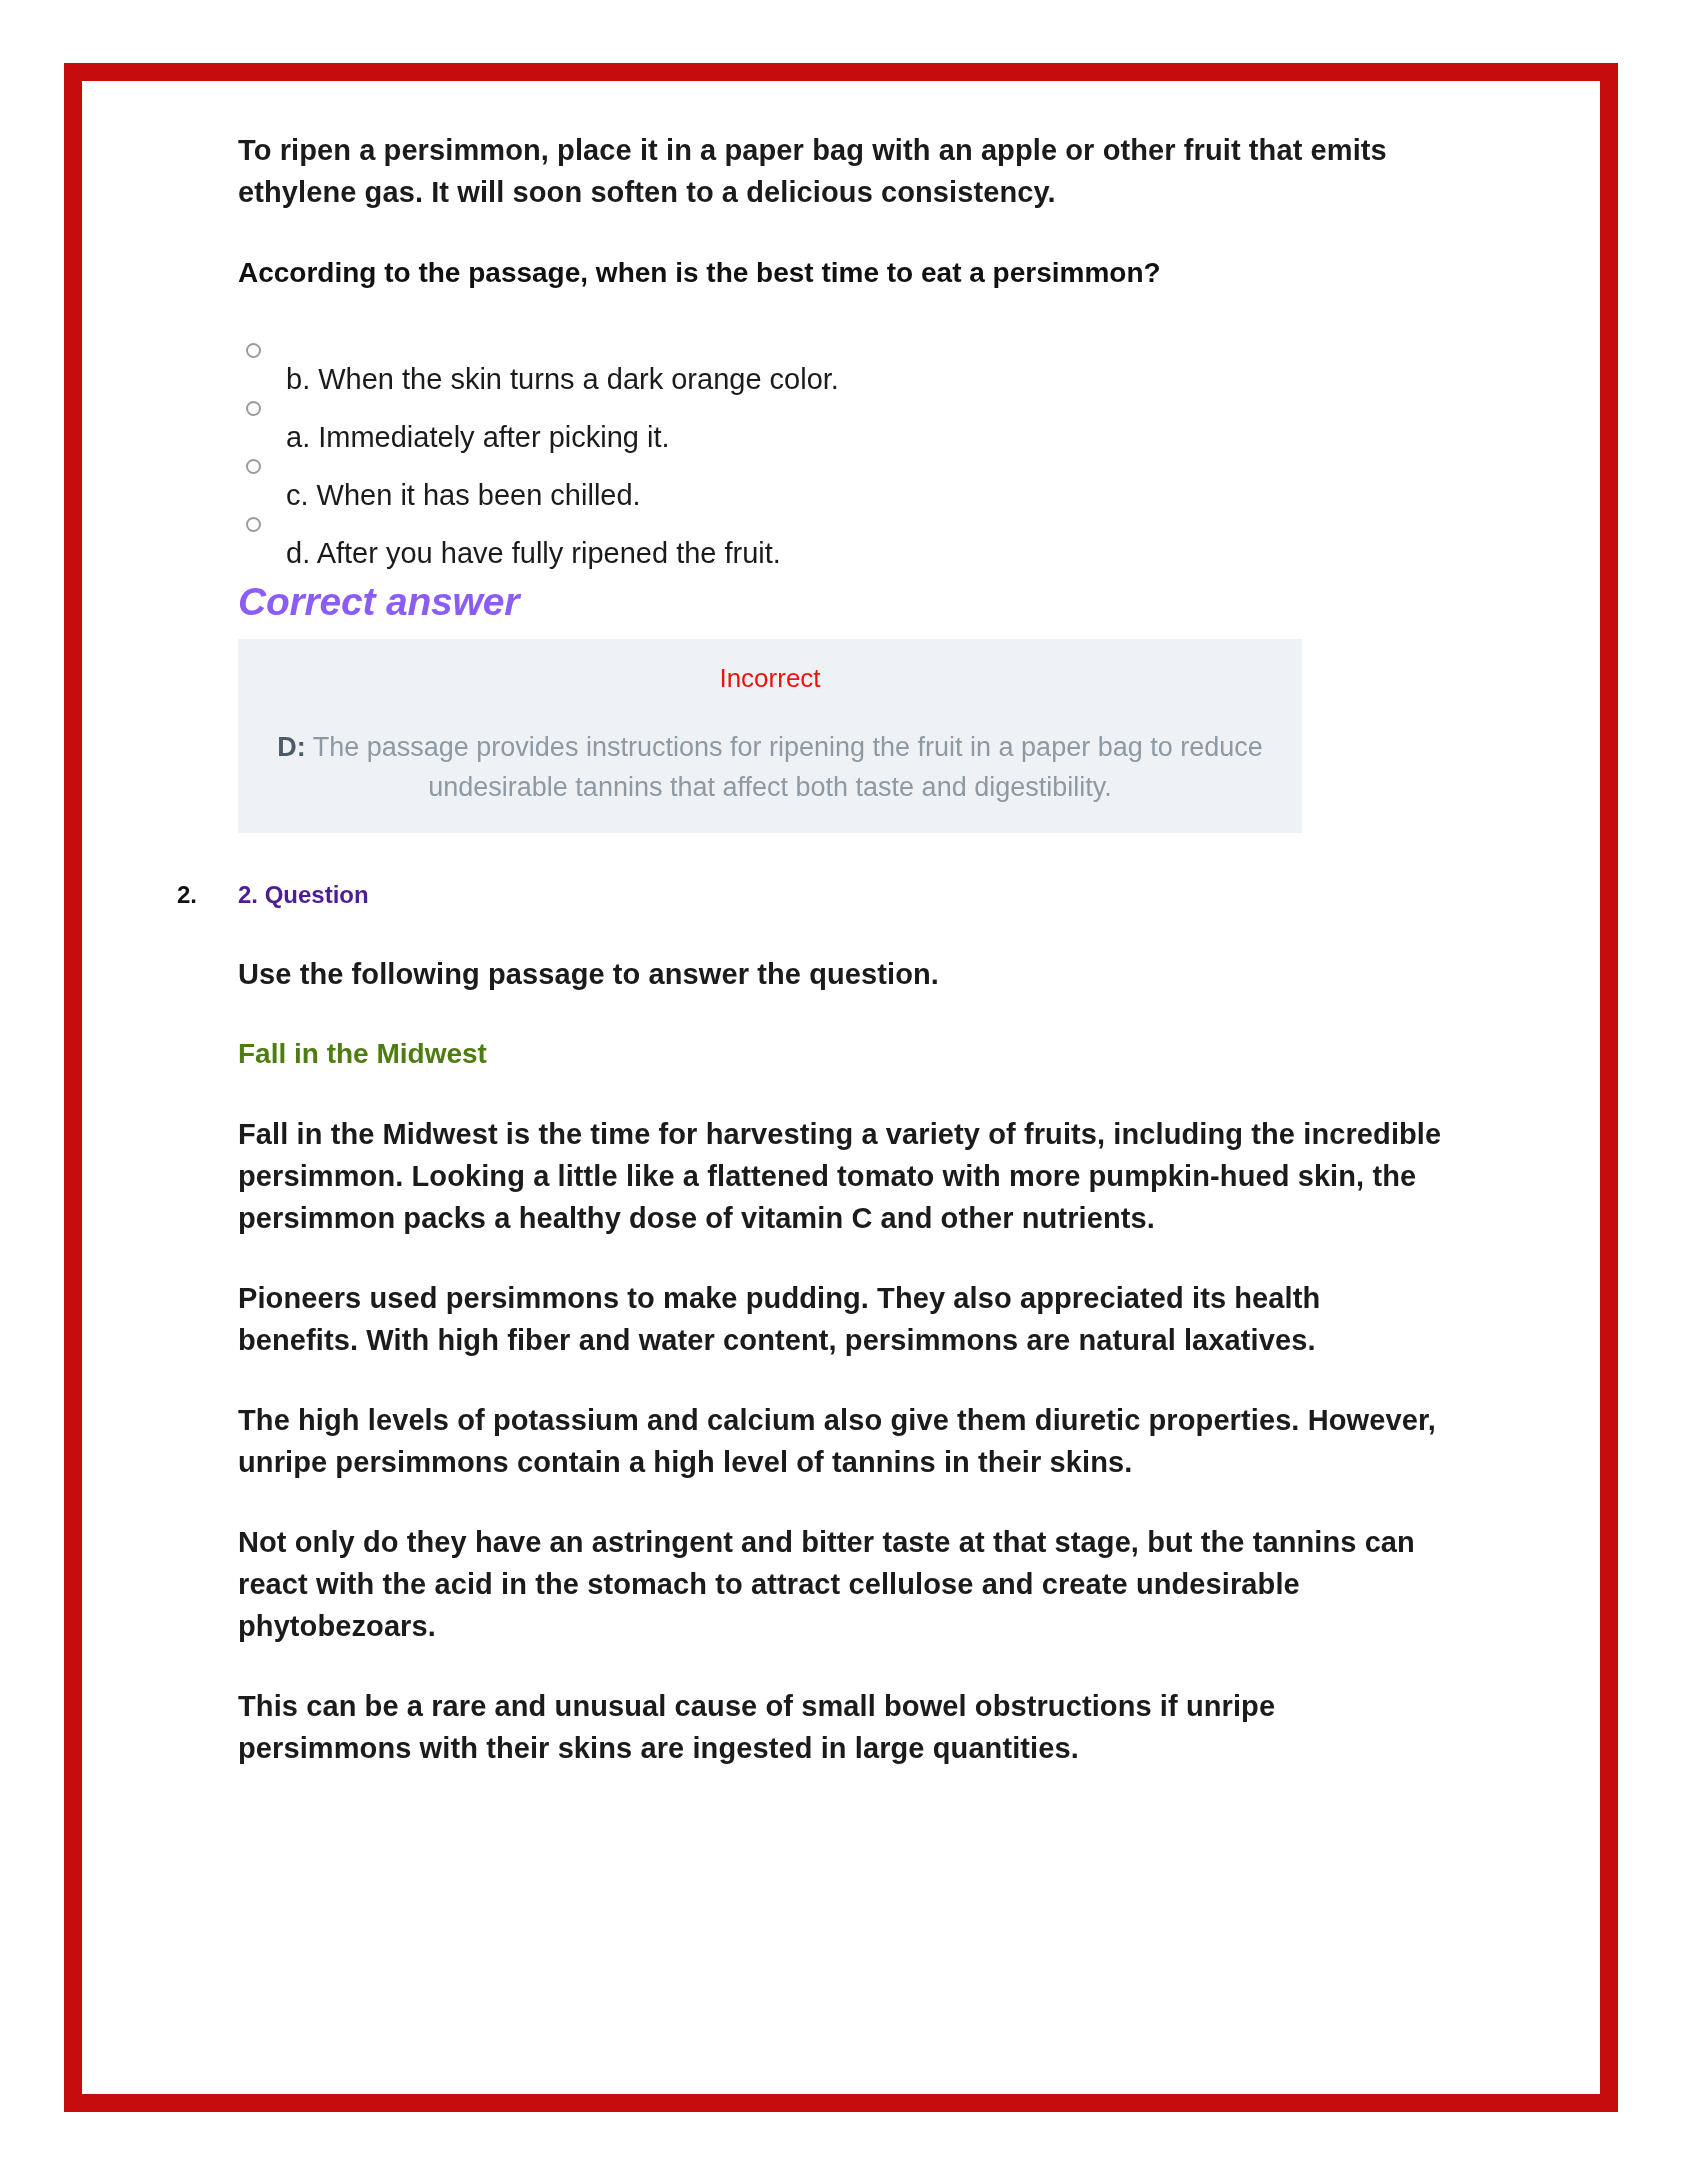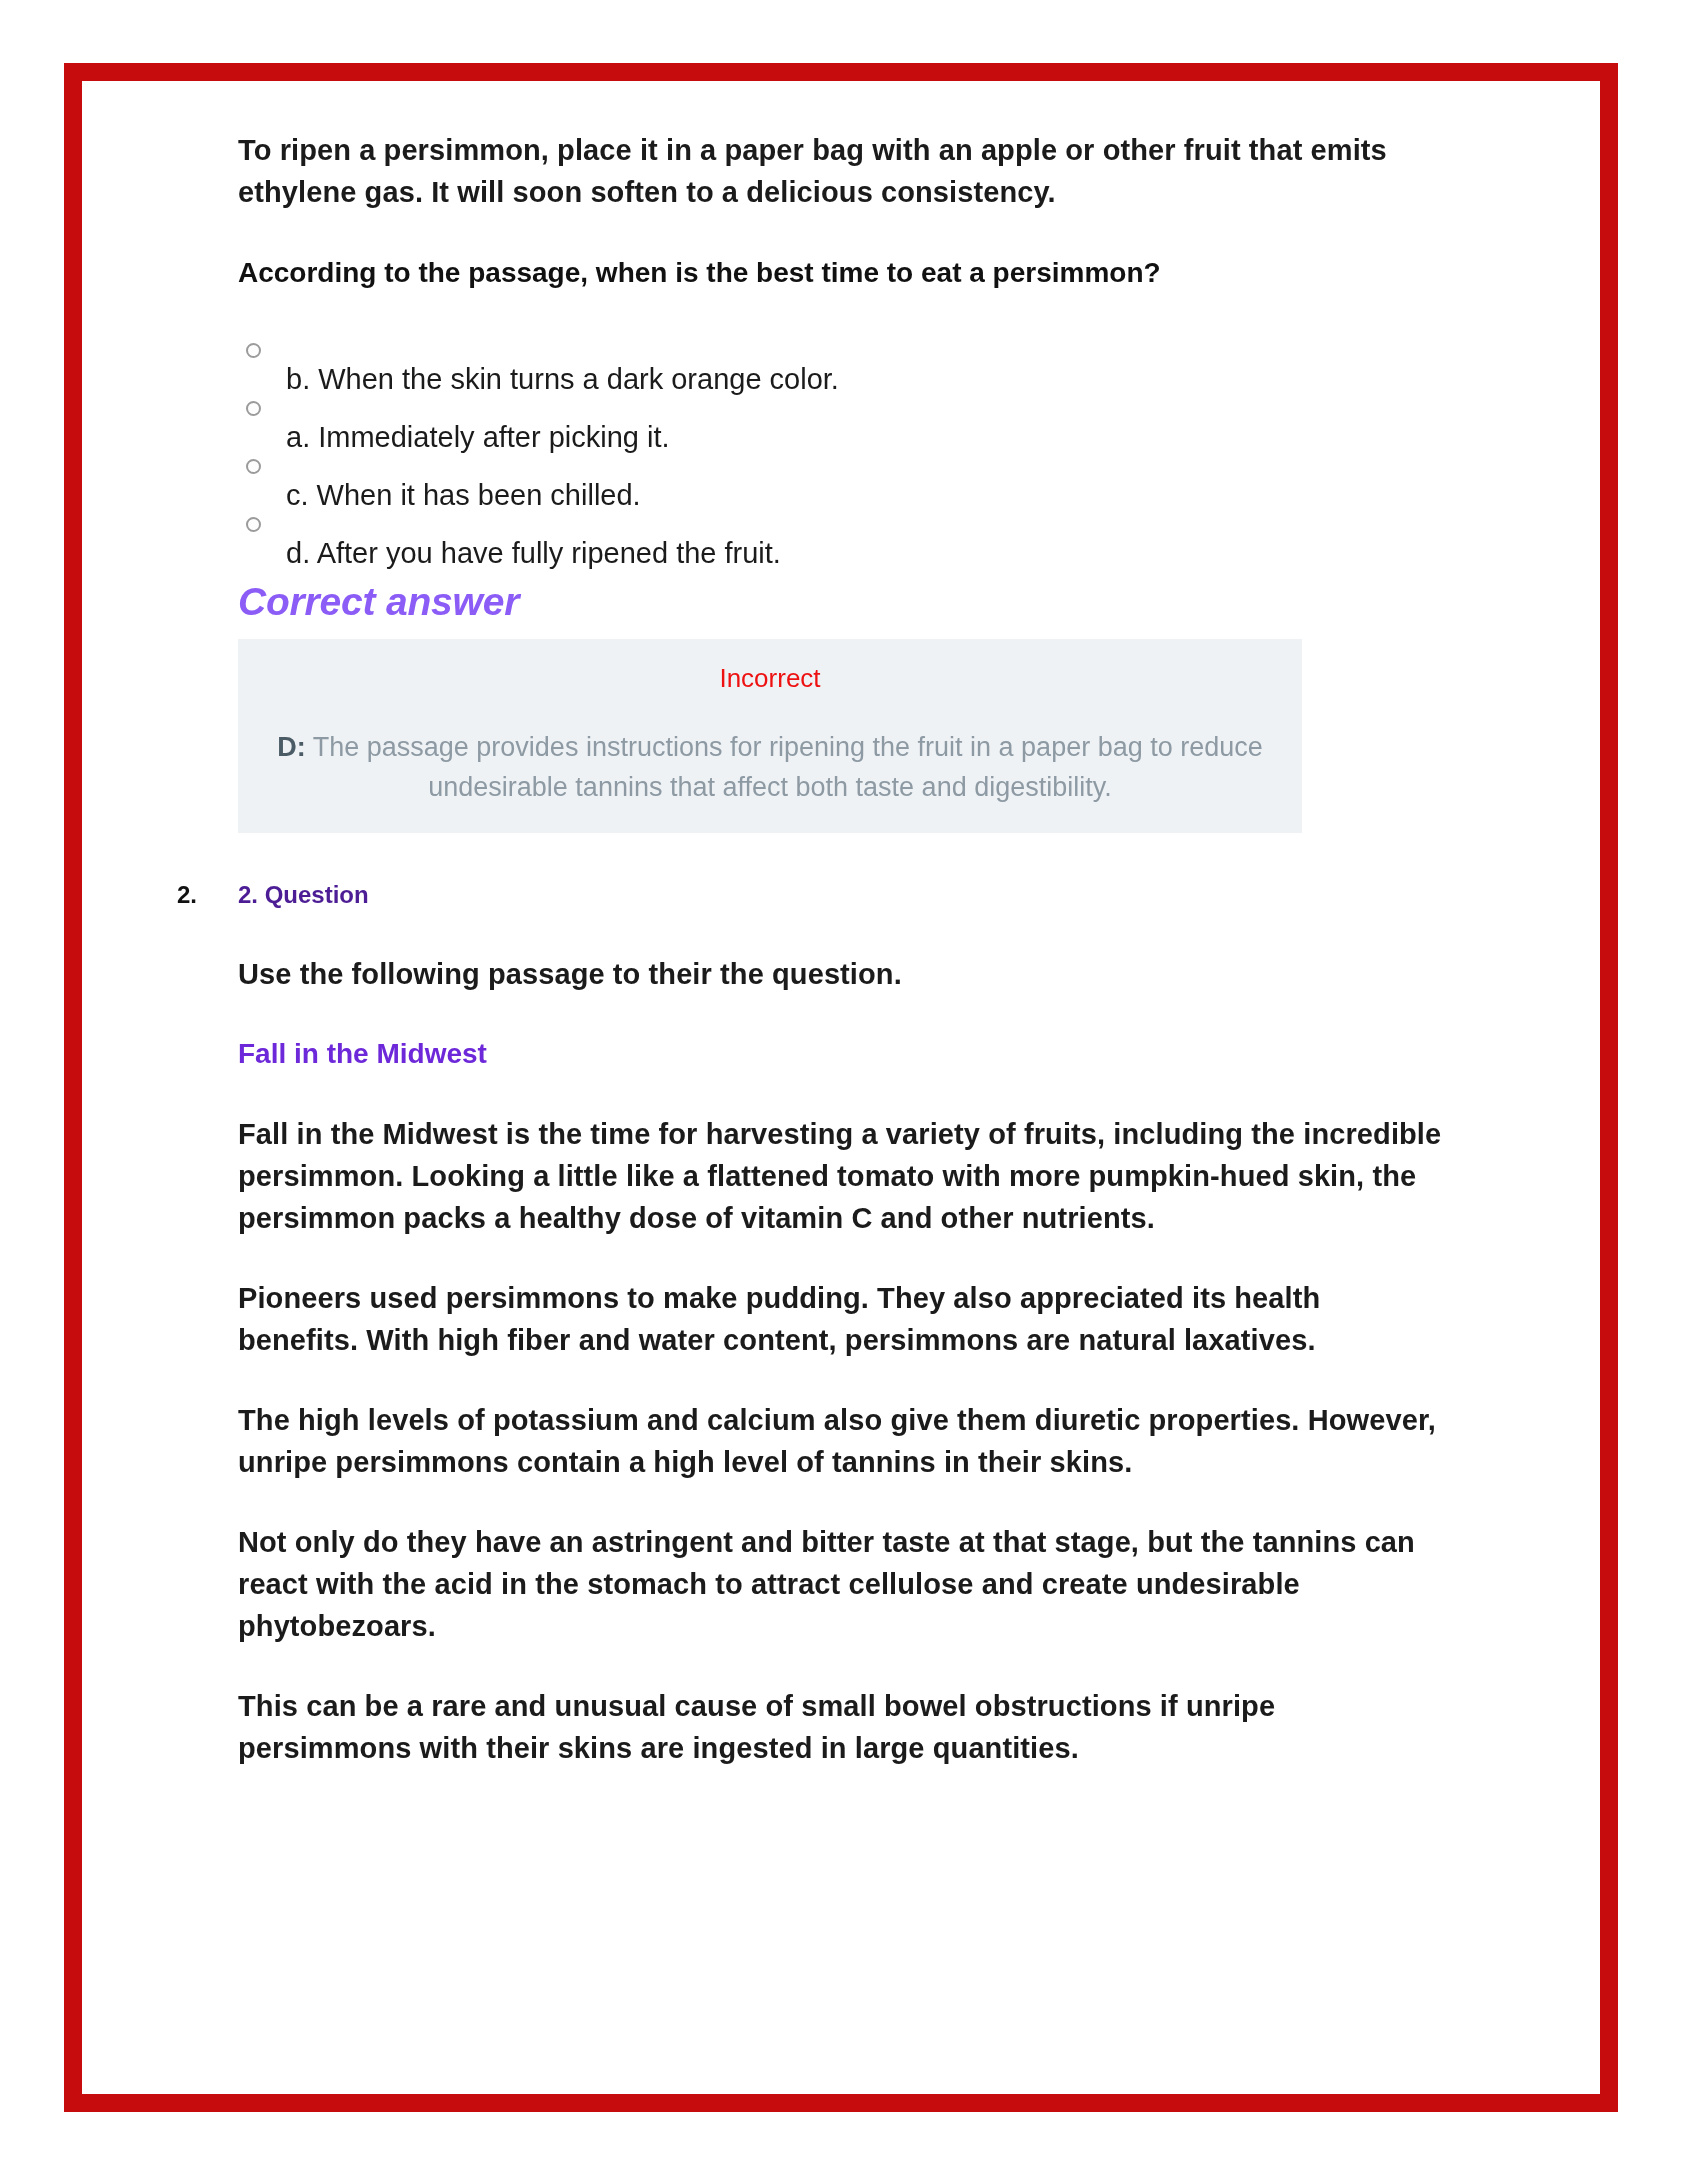--- a/index.html
+++ b/index.html
@@ -155,21 +155,21 @@
     line-height: 32px;
     font-weight: 700;
     color: #4c1d95;
     margin: 0;
   }
 
   .passage-heading {
     font-size: 28px;
     line-height: 38px;
     font-weight: 700;
-    color: #6d28d9;
+    color: #4d7c0f;
     margin: 40px 0 40px 0;
   }
 
   .spacer-lg { height: 42px; }
 </style>
 </head>
 <body>
 
 <div class="page-sheet">
 
@@ -215,21 +215,21 @@
       </div>
     </div>
 
     <div class="question-item">
       <span class="question-number">2.</span>
       <div class="question-title">2. Question</div>
     </div>
 
     <div class="spacer-lg"></div>
 
-    <p class="body-text tight">Use the following passage to their the question.</p>
+    <p class="body-text tight">Use the following passage to answer the question.</p>
 
     <div class="passage-heading">Fall in the Midwest</div>
 
     <p class="body-text">Fall in the Midwest is the time for harvesting a variety of fruits, including the incredible persimmon. Looking a little like a flattened tomato with more pumpkin-hued skin, the persimmon packs a healthy dose of vitamin C and other nutrients.</p>
 
     <p class="body-text">Pioneers used persimmons to make pudding. They also appreciated its health benefits. With high fiber and water content, persimmons are natural laxatives.</p>
 
     <p class="body-text">The high levels of potassium and calcium also give them diuretic properties. However, unripe persimmons contain a high level of tannins in their skins.</p>
 
     <p class="body-text">Not only do they have an astringent and bitter taste at that stage, but the tannins can react with the acid in the stomach to attract cellulose and create undesirable phytobezoars.</p>

